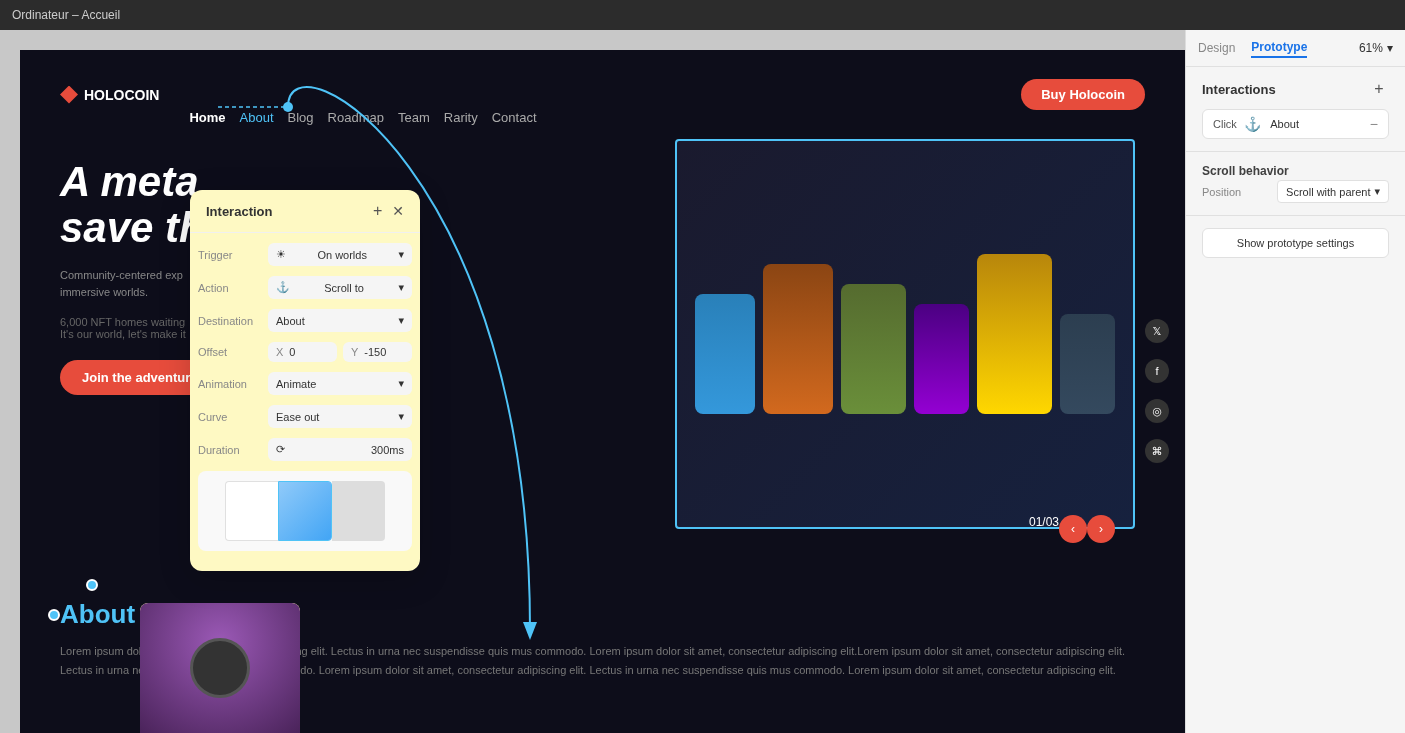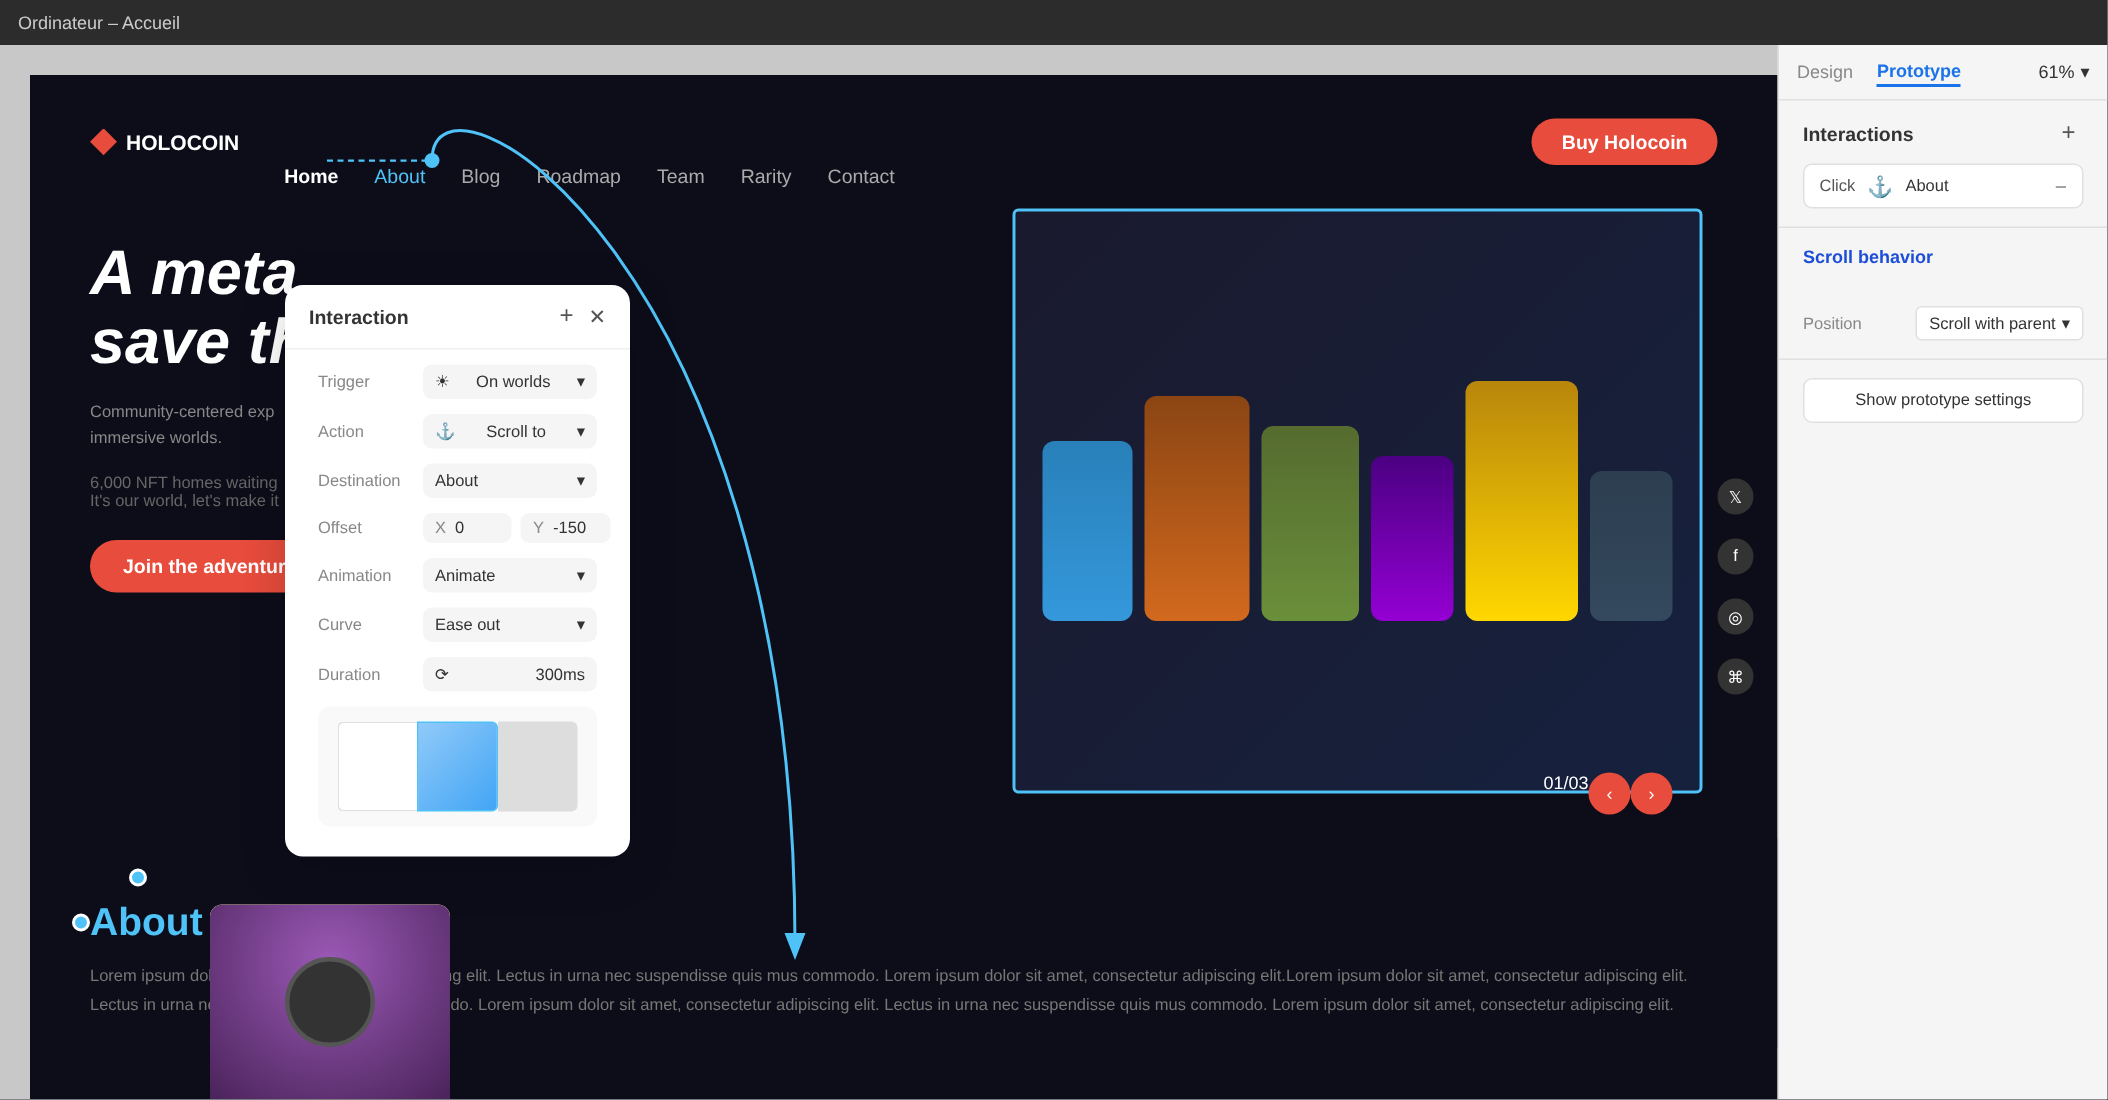--- a/index.html
+++ b/index.html
@@ -60,21 +60,21 @@
       margin-right: 30px;
     }
     .site-logo-icon {
       width: 18px;
       height: 18px;
       background: #e74c3c;
       clip-path: polygon(50% 0%, 100% 50%, 50% 100%, 0% 50%);
     }
     .site-nav-links {
       display: flex;
-      gap: 24px;
+      gap: 14px;
       align-items: center;
       flex: 1;
       margin-top: 46px;
     }
     .site-nav-link {
       color: #aaa;
       font-size: 13px;
       text-decoration: none;
       cursor: pointer;
     }
@@ -340,22 +340,22 @@
     }
 
     
     .scroll-section {
       padding: 12px 16px;
       border-bottom: 1px solid #e0e0e0;
     }
     .scroll-title {
       font-size: 12px;
       font-weight: 600;
-      color: #1d4ed8;
-      margin-bottom: 26px;
+      color: #404040;
+      margin-bottom: 2px;
     }
     .scroll-row {
       display: flex;
       align-items: center;
       justify-content: space-between;
     }
     .scroll-label {
       font-size: 11px;
       color: #888;
     }
@@ -384,21 +384,21 @@
       cursor: pointer;
       text-align: center;
     }
 
     
     .interaction-modal {
       position: absolute;
       top: 160px;
       left: 190px;
       width: 230px;
-      background: #ffffff;
+      background: #fef9c3;
       border-radius: 12px;
       box-shadow: 0 8px 32px rgba(0,0,0,0.18);
       z-index: 20;
       padding: 0;
       overflow: hidden;
     }
     .modal-header {
       display: flex;
       align-items: center;
       justify-content: space-between;
@@ -419,21 +419,21 @@
       font-size: 16px;
       color: #555;
       cursor: pointer;
     }
     .modal-close {
       font-size: 14px;
       color: #555;
       cursor: pointer;
     }
     .modal-body {
-      padding: 10px 22px;
+      padding: 10px 8px;
     }
     .modal-row {
       display: flex;
       align-items: center;
       justify-content: space-between;
       margin-bottom: 10px;
     }
     .modal-row-label {
       font-size: 11px;
       color: #888;

